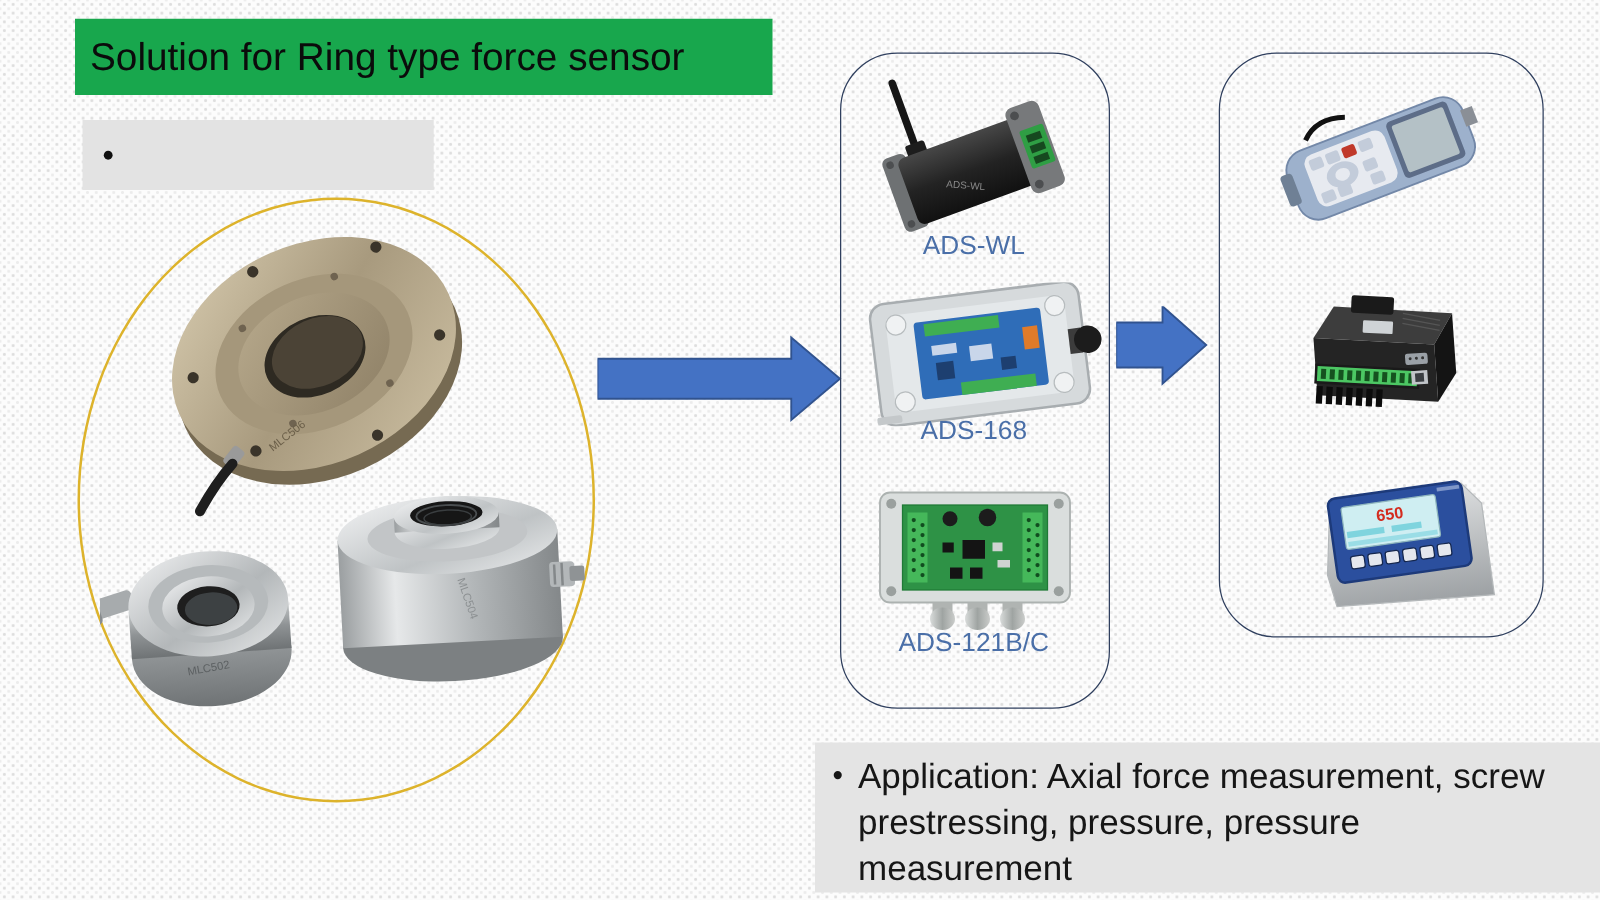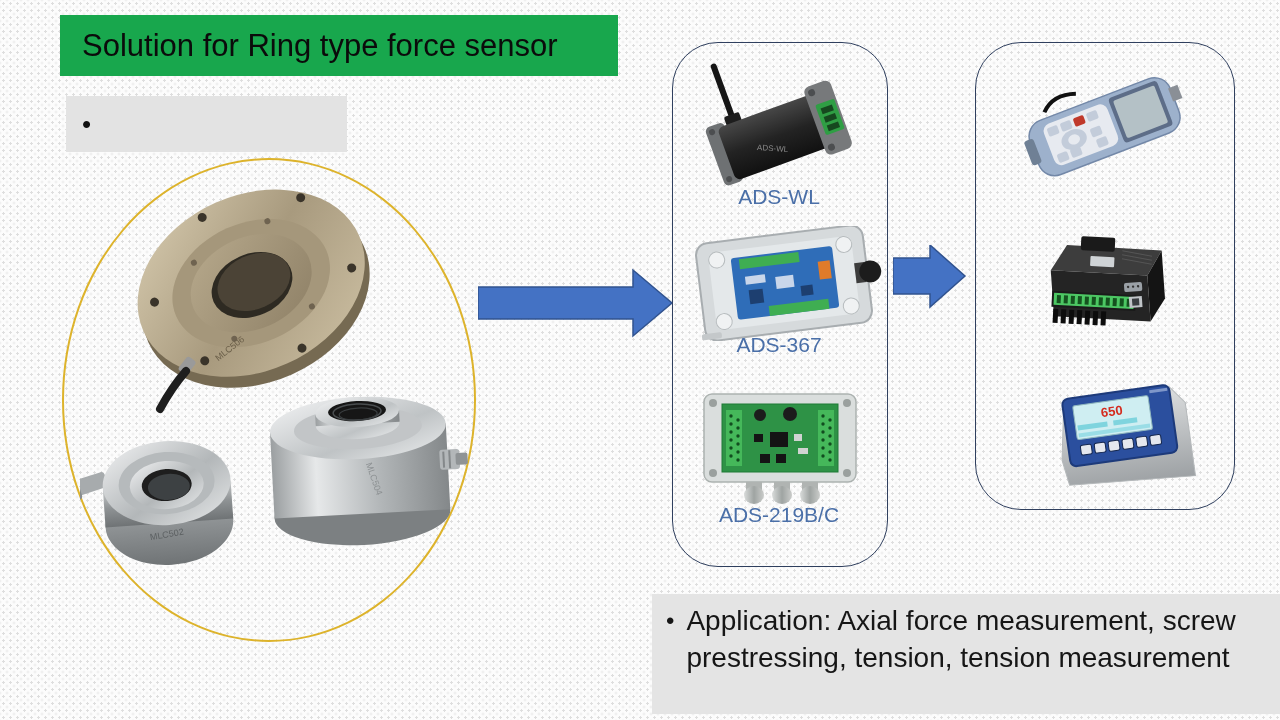--- a/index.html
+++ b/index.html
@@ -10,21 +10,21 @@
       radial-gradient(circle,#dedede 1px, transparent 1.3px),
       radial-gradient(circle,#ececec 1px, transparent 1.3px);
     background-size:7px 7px;
     background-position:0 0,3.5px 3.5px;
     font-family:"Liberation Sans", sans-serif;
     color:#111;
   }
   .title-banner{
     position:absolute;left:60px;top:15px;width:558px;height:61px;
     background:#18a74d;display:flex;align-items:center;
-    padding-left:22px;box-sizing:border-box;
+    padding-left:12px;box-sizing:border-box;
     font-size:31px;color:#0b0b0b;letter-spacing:0px;
   }
   .subtitle-box{
     position:absolute;left:66px;top:96px;width:281px;height:56px;
     background:#e3e3e3;display:flex;align-items:center;gap:14px;
     padding-left:16px;box-sizing:border-box;font-size:30px;color:#111;
   }
   .subtitle-box .bullet{font-size:26px;line-height:1;}
   .sensor-ellipse{
     position:absolute;left:62px;top:158px;width:410px;height:480px;
@@ -219,21 +219,21 @@
       <rect x="128" y="40" width="12" height="18" fill="#e07b2a"></rect>
       <rect x="54" y="46" width="20" height="8" fill="#c9d6ea"></rect>
       <rect x="56" y="60" width="14" height="14" fill="#1d3f70"></rect>
       <rect x="84" y="50" width="18" height="12" fill="#c9d6ea"></rect>
       <rect x="108" y="62" width="12" height="10" fill="#1d3f70"></rect>
       <rect x="164" y="46" width="10" height="20" fill="#3c3c3c"></rect>
       <circle cx="179" cy="56" r="11" fill="#1c1c1c"></circle>
       <rect x="4" y="98" width="20" height="6" rx="2" fill="#c4c8ca"></rect>
     </g>
   </svg>
-  <div class="dev-label lbl-ads201">ADS-367</div>
+  <div class="dev-label lbl-ads201">ADS-168</div>
 
   <svg class="abs" style="left:698px;top:390px" width="165" height="118">
     <defs>
       <linearGradient id="g5dome" x1="0" y1="0" x2="1" y2="0">
         <stop offset="0" stop-color="#d9dcdb"></stop>
           <stop offset="0.5" stop-color="#9fa4a2"></stop>
           <stop offset="1" stop-color="#caccca"></stop>
       </linearGradient>
     </defs>
     <rect x="6" y="4" width="152" height="88" rx="8" fill="#dadedd" stroke="#acb2b0" stroke-width="1.5"></rect>
@@ -280,21 +280,21 @@
     <rect x="100" y="58" width="10" height="6" fill="#cfd3d1"></rect>
     <g>
       <rect x="48" y="92" width="16" height="8" fill="#b0b4b2"></rect>
       <ellipse cx="56" cy="105" rx="10" ry="9" fill="url(#g5dome)"></ellipse>
       <rect x="76" y="92" width="16" height="8" fill="#b0b4b2"></rect>
       <ellipse cx="84" cy="105" rx="10" ry="9" fill="url(#g5dome)"></ellipse>
       <rect x="104" y="92" width="16" height="8" fill="#b0b4b2"></rect>
       <ellipse cx="112" cy="105" rx="10" ry="9" fill="url(#g5dome)"></ellipse>
     </g>
   </svg>
-  <div class="dev-label lbl-ads121">ADS-219B/C</div>
+  <div class="dev-label lbl-ads121">ADS-121B/C</div>
 
   <svg class="abs" style="left:893px;top:245px" width="74" height="64">
     <polygon points="0,13 37,13 37,0 72,31 37,62 37,49 0,49" fill="#4472c4" stroke="#31538f" stroke-width="1.5"></polygon>
   </svg>
 
   <div class="flow-box box-out"></div>
 
   <svg class="abs" style="left:1022px;top:68px" width="170" height="118">
     <g transform="rotate(-21 82 60)">
       <path d="M32 24 q14 -14 36 -6" stroke="#111" stroke-width="4" fill="none"></path>
@@ -390,17 +390,17 @@
         <rect x="80" y="58" width="11" height="10" rx="2" fill="#e4e7ee" stroke="#14264d"></rect>
         <rect x="94" y="58" width="11" height="10" rx="2" fill="#e4e7ee" stroke="#14264d"></rect>
       </g>
       <rect x="100" y="13" width="18" height="3" fill="#7f97c9"></rect>
     </g>
   </svg>
 
   <div class="app-box">
     <div class="app-text">
       <span class="bullet">•</span>
-      <span>Application: Axial force measurement, screw prestressing, tension, tension measurement</span>
+      <span>Application: Axial force measurement, screw prestressing, pressure, pressure measurement</span>
     </div>
   </div>
 
 </div>
 
 </body></html>

